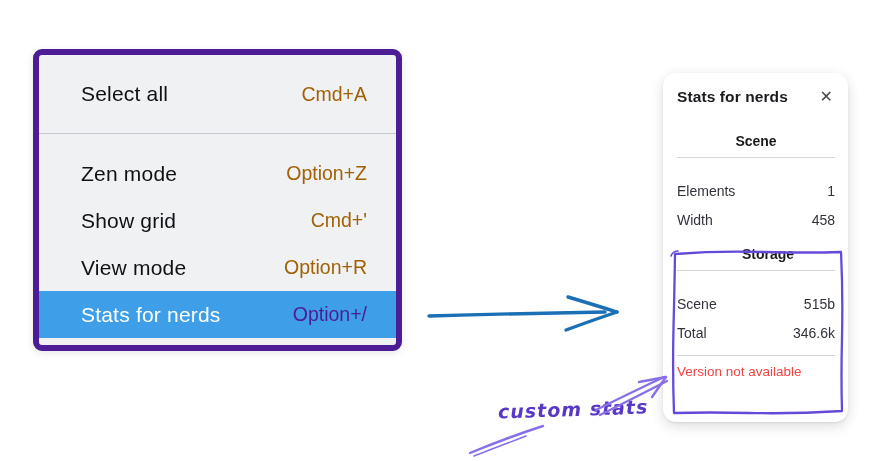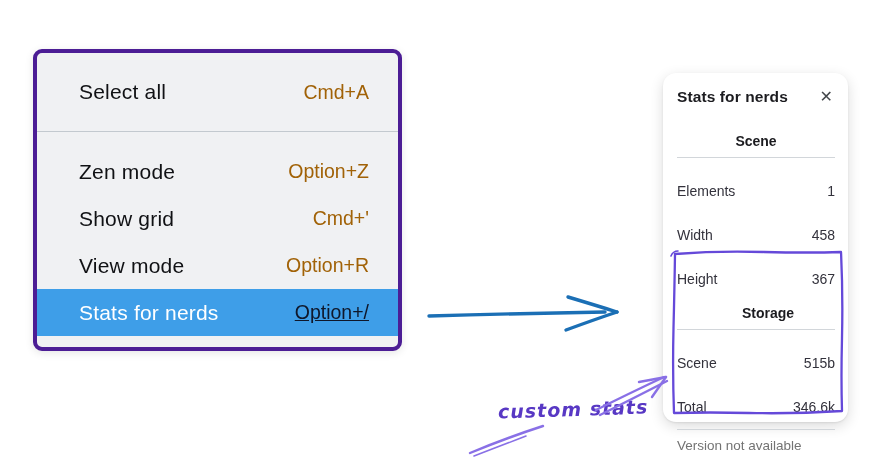--- a/index.html
+++ b/index.html
@@ -3,62 +3,62 @@
 <meta charset="utf-8">
 <style>
   * { margin: 0; padding: 0; box-sizing: border-box; }
   html, body { width: 873px; height: 461px; background: #ffffff; overflow: hidden; }
   body { font-family: "Liberation Sans", sans-serif; position: relative; }
 
   
   .menu {
     position: absolute; left: 33px; top: 49px; width: 369px; height: 302px;
     background: #f0f1f3;
-    border: 4px solid #4c1d95;
+    border: 6px solid #4c1d95;
     border-radius: 9px;
     box-shadow: 0 2px 8px rgba(0,0,0,0.10);
   }
   .menu-sec1 { height: 78px; display: flex; align-items: center; }
   .menu-divider { height: 1px; background: #c3c9cf; width: 100%; }
   .menu-sec2 { padding-top: 16px; }
   .menu-item {
     height: 47px; display: flex; align-items: center; justify-content: space-between;
     padding: 0 29px 0 42px; cursor: default;
   }
   .menu-sec1 .menu-item { height: 78px; width: 100%; }
   .menu-item .mi-label { font-size: 21px; color: #101114; letter-spacing: 0.2px; }
   .menu-item .mi-shortcut { font-size: 19.5px; color: #a16207; }
   .menu-item.selected { background: #3e9ee8; }
   .menu-item.selected .mi-label { color: #ffffff; }
-  .menu-item.selected .mi-shortcut { color: #0f172a; text-decoration: underline; }
+  .menu-item.selected .mi-shortcut { color: #4c1d95; }
 
   
   .panel {
     position: absolute; left: 663px; top: 73px; width: 185px; height: 349px;
     background: #ffffff; border-radius: 13px;
     box-shadow: 0 1px 2px rgba(0,0,0,0.08), 0 4px 14px rgba(0,0,0,0.14);
     padding: 14px 13px 0 14px;
     color: #2c2b33;
   }
   .panel-header { display: flex; align-items: center; justify-content: space-between; height: 20px; }
   .panel-title { font-size: 15.5px; font-weight: 700; color: #1b1b1f; letter-spacing: 0.1px; }
   .panel-close {
     background: none; border: none; font-size: 16px; color: #43474b;
     line-height: 1; cursor: pointer; padding: 0 2px; font-weight: 400;
   }
   .sec-heading { text-align: center; font-weight: 700; font-size: 14px; color: #1b1b1f; height: 16px; line-height: 16px; }
   .h-scene   { margin-top: 26px; }
   .h-storage { margin-top: 12px; padding-left: 24px; }
   .h-version { margin-top: 10px; }
   .sec-divider { height: 1px; background: #d2d6da; margin-top: 8px; }
-  .stat-row { height: 29px; display: flex; align-items: center; justify-content: space-between; font-size: 14px; margin-top: 15px; }
+  .stat-row { height: 29px; display: flex; align-items: center; justify-content: space-between; font-size: 14px; }
   .rows-first { margin-top: 18px; }
   .stat-label { color: #33323c; }
   .stat-value { color: #33323c; }
-  .version-note { margin-top: 6px; height: 20px; line-height: 20px; font-size: 13.5px; color: #737373; }
+  .version-note { margin-top: 6px; height: 20px; line-height: 20px; font-size: 13.5px; color: #ef4444; }
 
   
   .overlay { position: absolute; pointer-events: none; }
   .annotation-text {
     position: absolute; left: 498px; top: 398px; width: 150px;
     font-size: 19px; font-style: italic; font-weight: 700;
     color: #5838c4; letter-spacing: 1px; transform: rotate(-2deg);
     font-family: "DejaVu Sans", sans-serif; white-space: nowrap;
   }
 </style>
@@ -108,24 +108,20 @@
   <div class="sec-heading h-scene">Scene</div>
   <div class="sec-divider"></div>
   <div class="stat-row rows-first">
     <span class="stat-label">Elements</span>
     <span class="stat-value">1</span>
   </div>
   <div class="stat-row">
     <span class="stat-label">Width</span>
     <span class="stat-value">458</span>
   </div>
-  <div class="stat-row">
-    <span class="stat-label">Height</span>
-    <span class="stat-value">367</span>
-  </div>
 
   <div class="sec-heading h-storage">Storage</div>
   <div class="sec-divider"></div>
   <div class="stat-row rows-first">
     <span class="stat-label">Scene</span>
     <span class="stat-value">515b</span>
   </div>
   <div class="stat-row">
     <span class="stat-label">Total</span>
     <span class="stat-value">346.6k</span>

